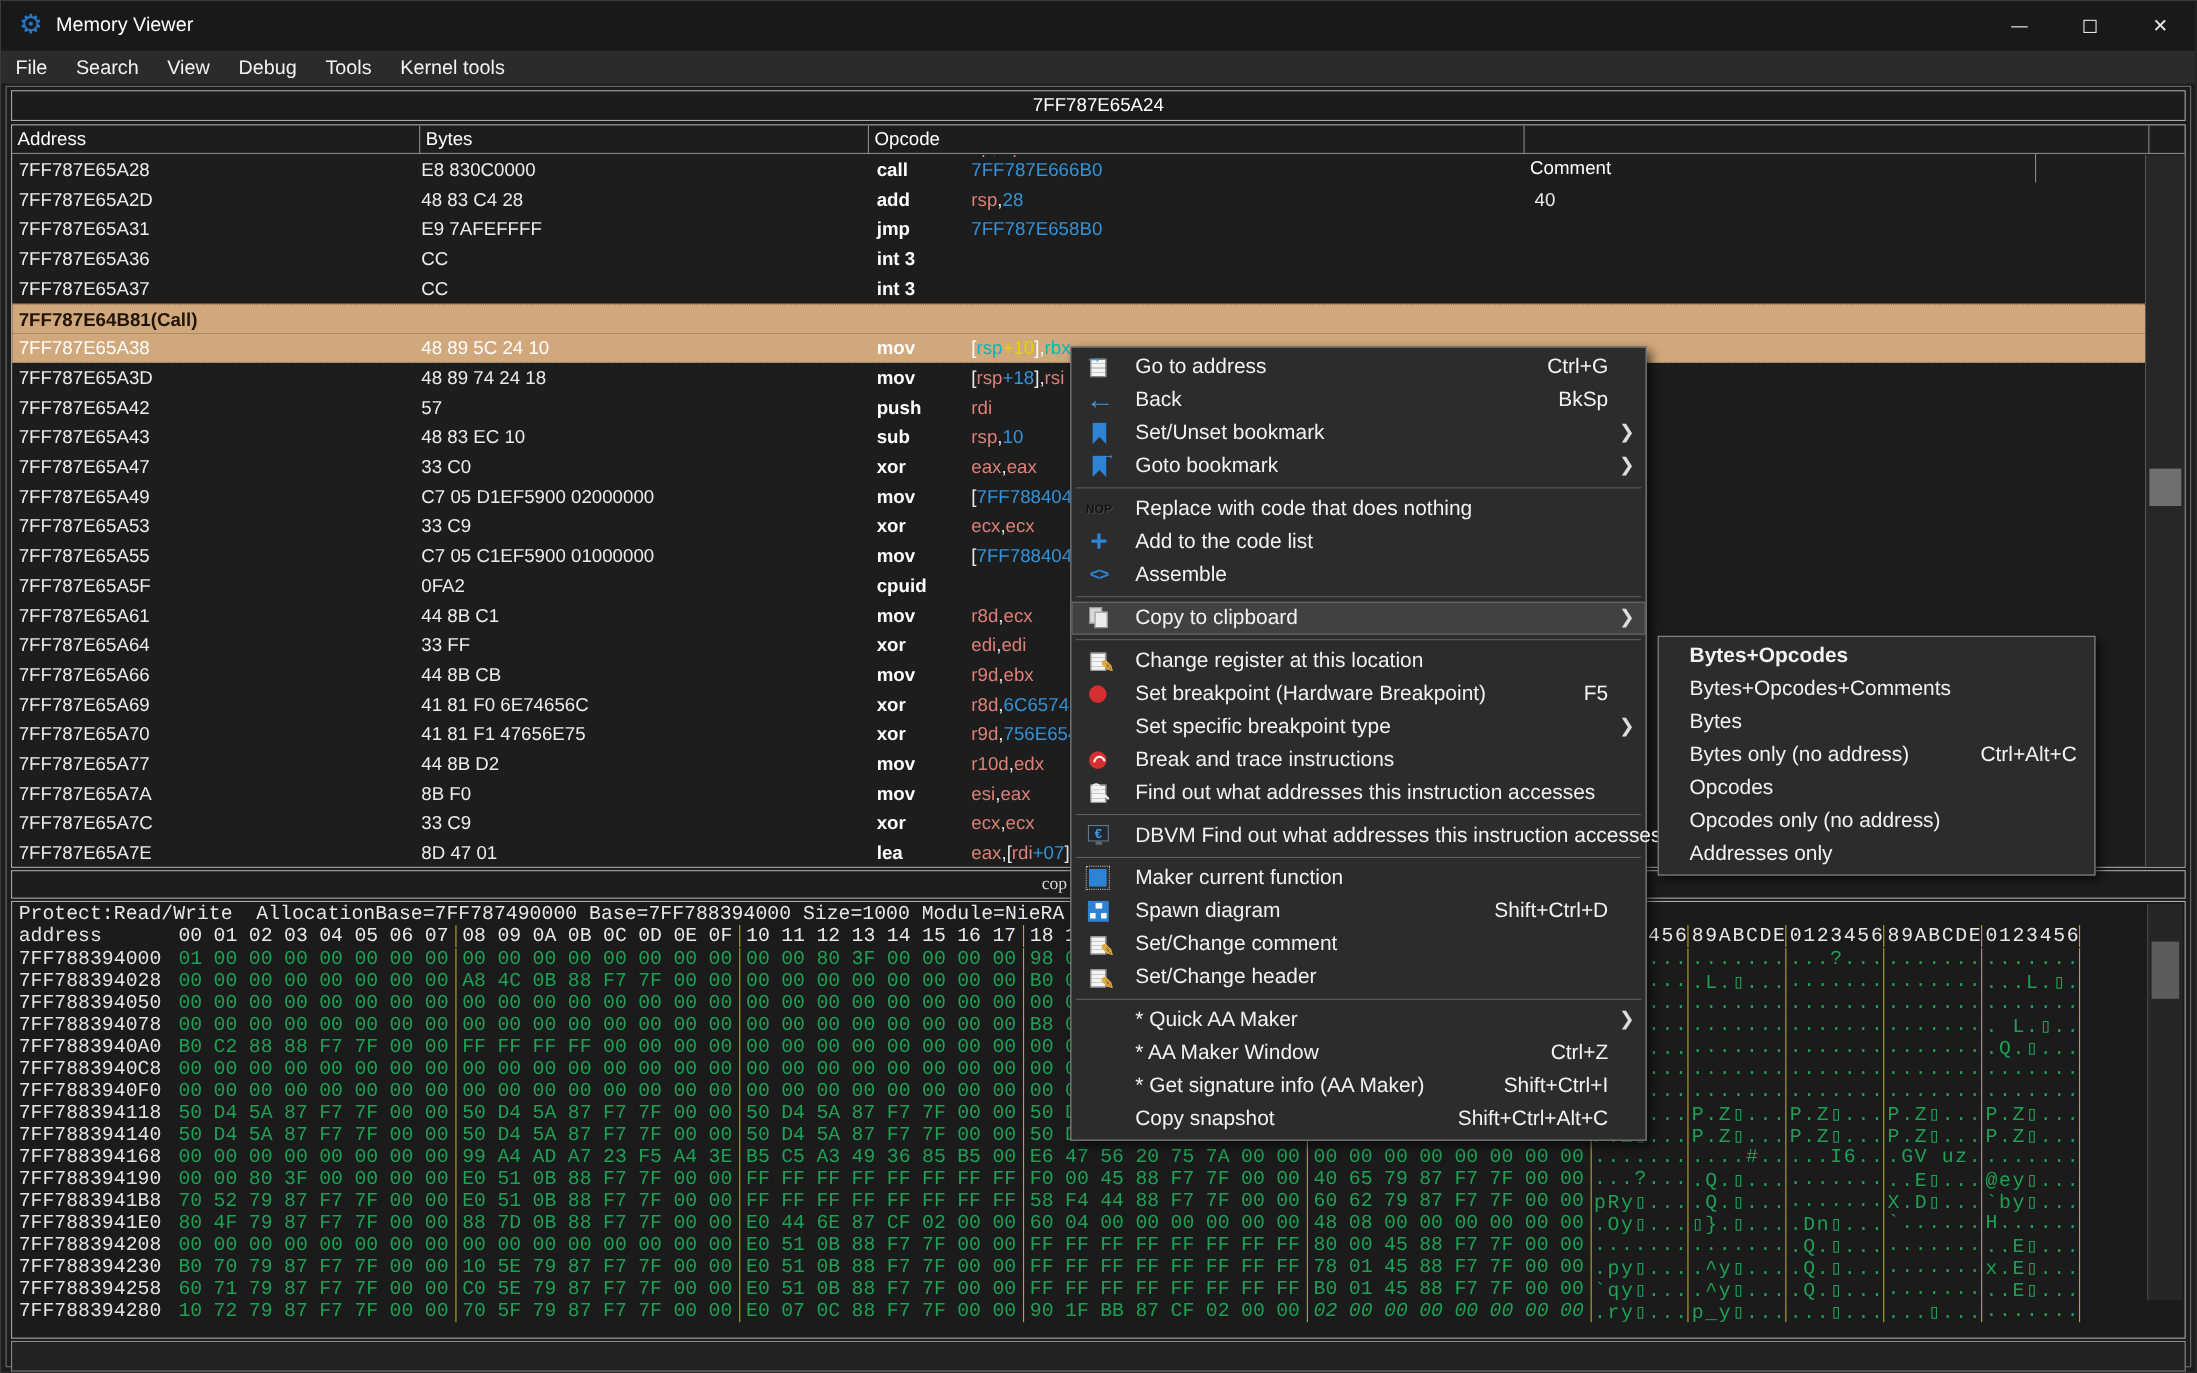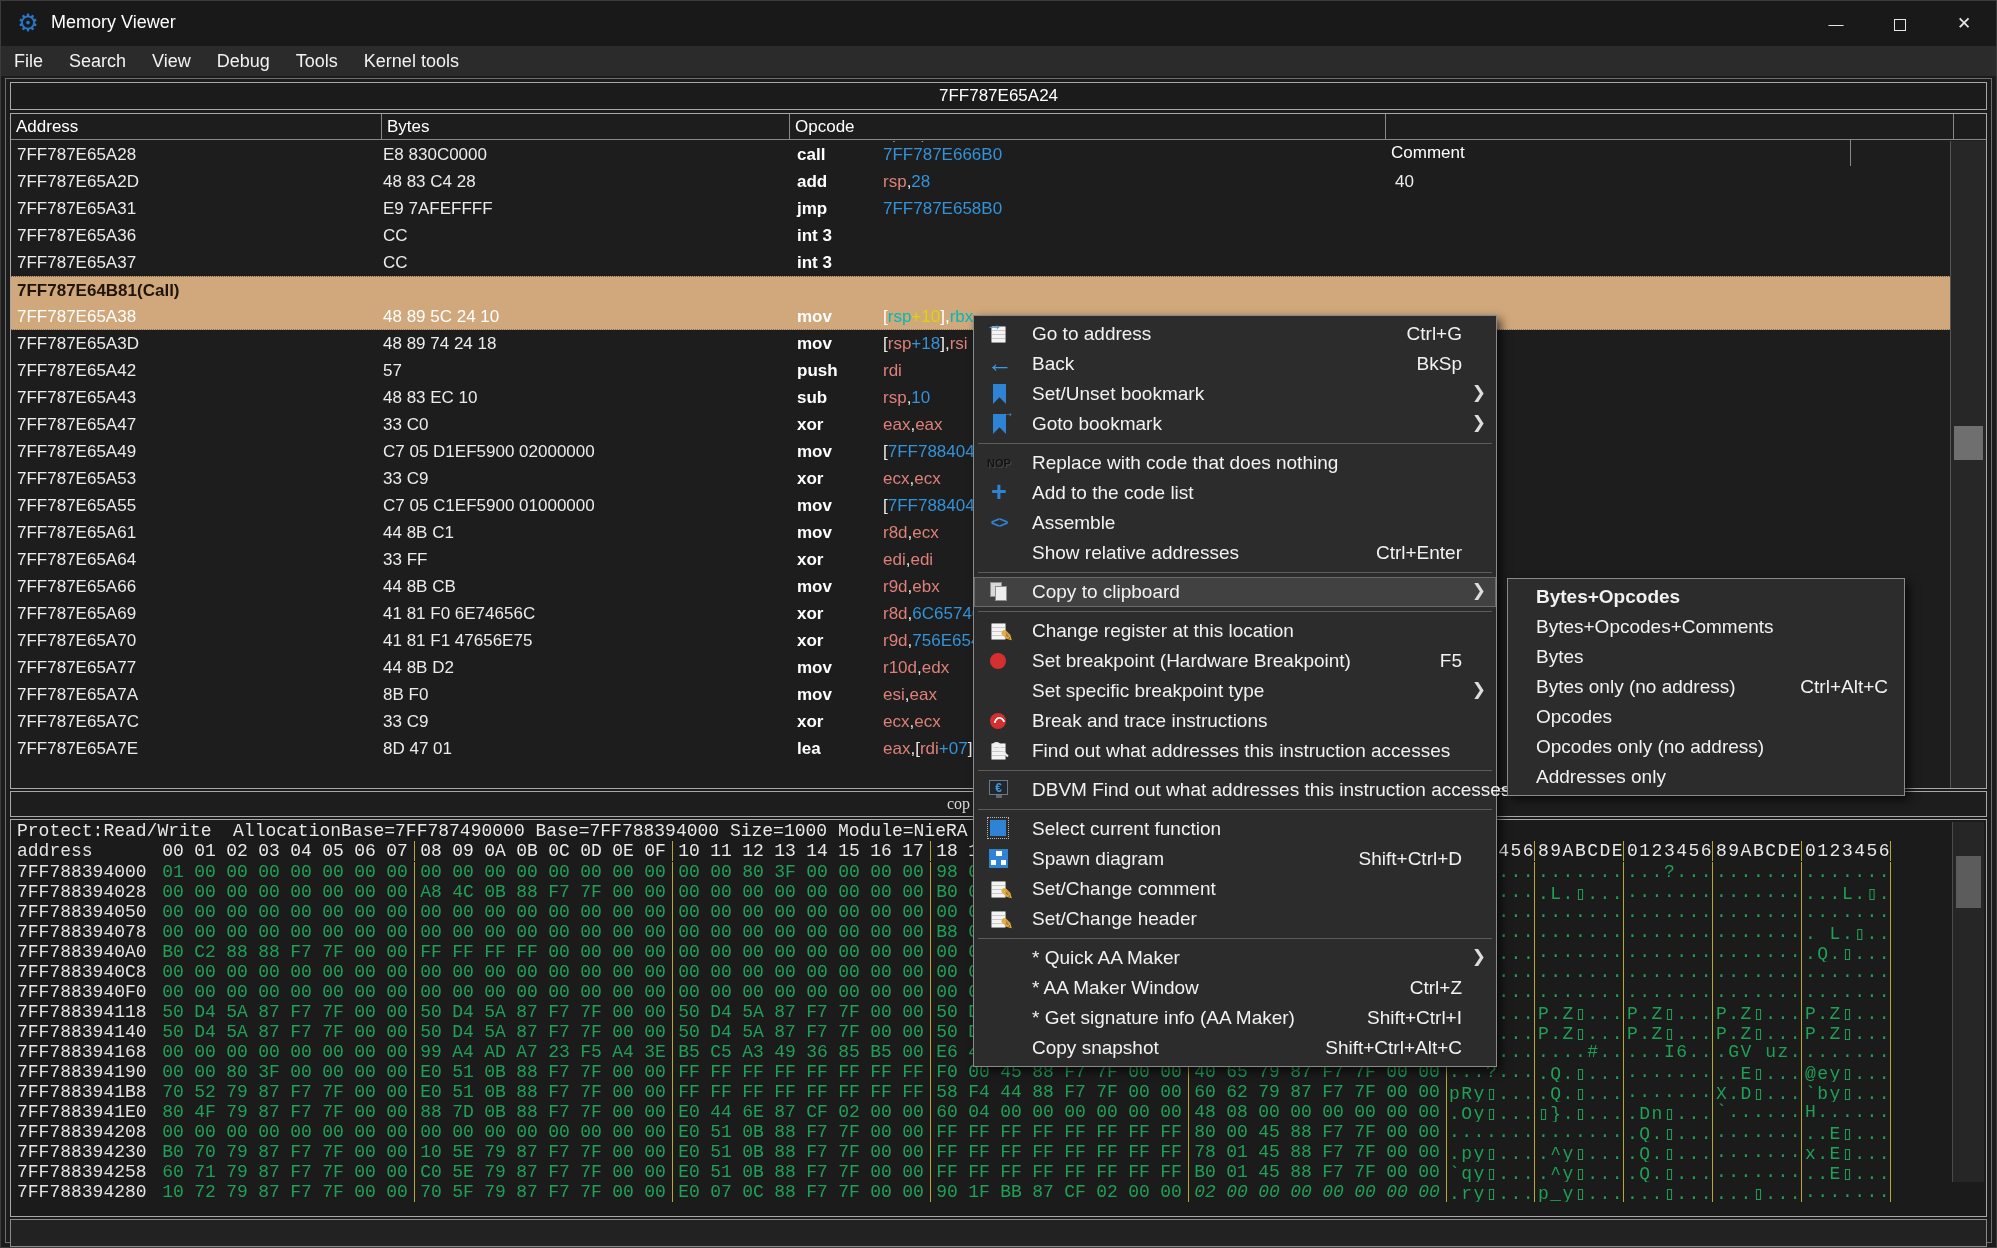--- a/index.html
+++ b/index.html
@@ -208,20 +208,26 @@
             <span class="cm">xor</span>
             <span class="co"><i class="t-r" style="font-style: normal;">ecx</i><i class="t-w" style="font-style: normal;">,</i><i class="t-r" style="font-style: normal;">ecx</i></span>
           </div>
           <div class="drow">
             <span class="ca">7FF787E65A55</span>
             <span class="cb">C7 05 C1EF5900 01000000</span>
             <span class="cm">mov</span>
             <span class="co"><i class="t-w" style="font-style: normal;">[</i><i class="t-b" style="font-style: normal;">7FF788404A</i></span>
           </div>
           <div class="drow">
+            <span class="ca">7FF787E65A5F</span>
+            <span class="cb">0FA2</span>
+            <span class="cm">cpuid</span>
+            <span class="co"></span>
+          </div>
+          <div class="drow">
             <span class="ca">7FF787E65A61</span>
             <span class="cb">44 8B C1</span>
             <span class="cm">mov</span>
             <span class="co"><i class="t-r" style="font-style: normal;">r8d</i><i class="t-w" style="font-style: normal;">,</i><i class="t-r" style="font-style: normal;">ecx</i></span>
           </div>
           <div class="drow">
             <span class="ca">7FF787E65A64</span>
             <span class="cb">33 FF</span>
             <span class="cm">xor</span>
             <span class="co"><i class="t-r" style="font-style: normal;">edi</i><i class="t-w" style="font-style: normal;">,</i><i class="t-r" style="font-style: normal;">edi</i></span>
@@ -564,24 +570,20 @@
           <b class="ic-plus">+</b>
         </span>
         <span class="mi-label">Add to the code list</span>
       </div>
       <div class="mi-row">
         <span class="mic">
           <b class="ic-code">&lt;&gt;</b>
         </span>
         <span class="mi-label">Assemble</span>
       </div>
-      <div class="mi-row">
-        <span class="mi-label">Show relative addresses</span>
-        <span class="mi-short">Ctrl+Enter</span>
-      </div>
       <div class="mi-sep">
         <i></i>
       </div>
       <div class="mi-row selmi">
         <span class="mic">
           <i class="ic-pg ic-pg1"></i>
           <i class="ic-pg ic-pg2"></i>
         </span>
         <span class="mi-label">Copy to clipboard</span>
         <span class="mi-arrow">❯</span>
@@ -629,21 +631,21 @@
         </span>
         <span class="mi-label">DBVM Find out what addresses this instruction accesses</span>
       </div>
       <div class="mi-sep">
         <i></i>
       </div>
       <div class="mi-row">
         <span class="mic">
           <i class="ic-selsq"></i>
         </span>
-        <span class="mi-label">Select current function</span>
+        <span class="mi-label">Maker current function</span>
       </div>
       <div class="mi-row">
         <span class="mic">
           <i class="ic-diag"></i>
         </span>
         <span class="mi-label">Spawn diagram</span>
         <span class="mi-short">Shift+Ctrl+D</span>
       </div>
       <div class="mi-row">
         <span class="mic">

